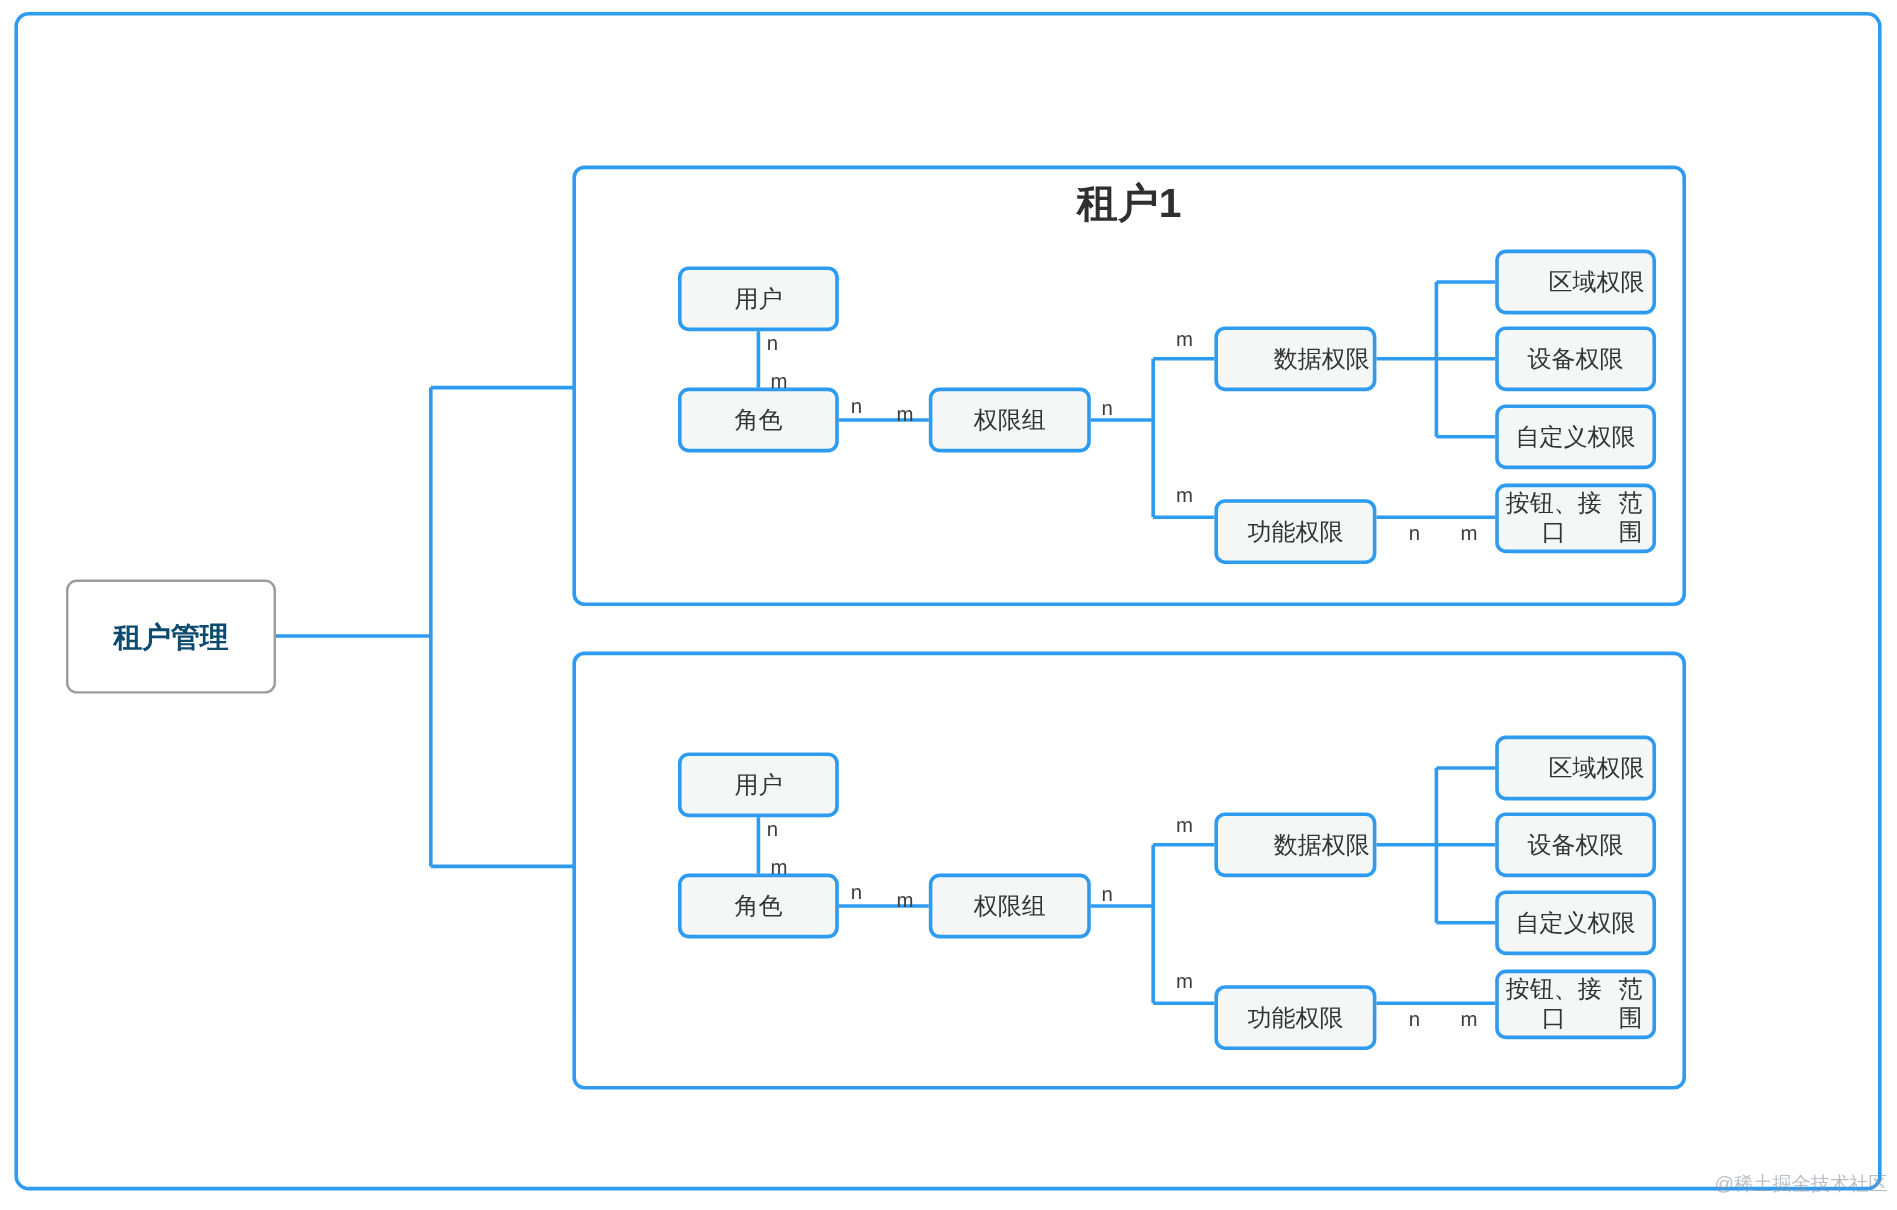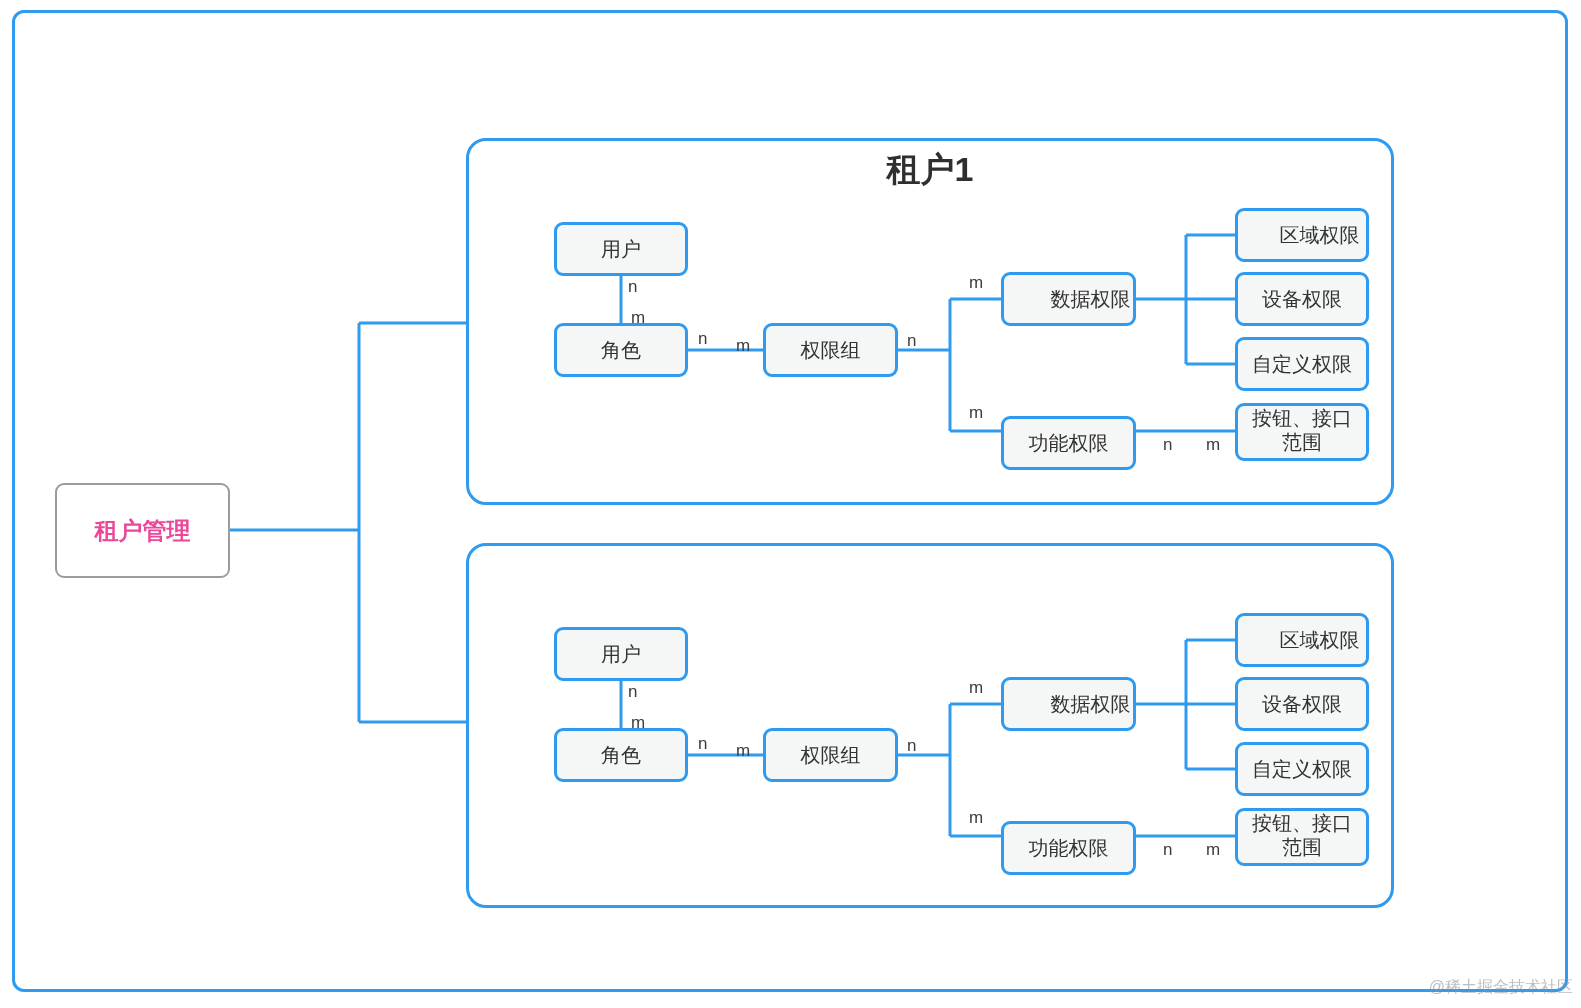--- a/index.html
+++ b/index.html
@@ -32,29 +32,29 @@
   
   .root-node {
     position: absolute;
     left: 55px; top: 483px;
     width: 175px; height: 95px;
     background: #ffffff;
     border: 2px solid #9C9C9C;
     border-radius: 9px;
     box-sizing: border-box;
     display: flex; align-items: center; justify-content: center;
-    font-size: 24px; font-weight: bold; color: #ec4899;
+    font-size: 24px; font-weight: bold; color: #0c4a6e;
   }
   
   .tenant {
     position: absolute;
-    left: 466px;
+    left: 477px;
     width: 928px;
     border: 3px solid #2E9BF0;
-    border-radius: 20px;
+    border-radius: 10px;
     box-sizing: border-box;
     background: #ffffff;
   }
   .tenant-1 { top: 138px; height: 367px; }
   .tenant-2 { top: 543px; height: 365px; }
   .tenant-title {
     position: absolute;
     left: 0; right: 0; top: 6px;
     text-align: center;
     font-size: 34px;
@@ -73,21 +73,21 @@
     position: absolute;
     width: 134px; height: 54px;
     background: #f5f6f6;
     border: 3px solid #2E9BF0;
     border-radius: 9px;
     box-sizing: border-box;
     display: flex; align-items: center; justify-content: center;
     font-size: 20px; color: #333;
     text-align: center;
   }
-  .node.two-line { flex-direction: column; line-height: 1.2; height: 58px; font-family: Liberation Mono, monospace; }
+  .node.two-line { flex-direction: row; line-height: 1.2; height: 58px; }
   .n-user   { left: 85px;  top: 81px; }
   .n-role   { left: 85px;  top: 182px; }
   .n-pgroup { left: 294px; top: 182px; width: 135px; }
   .n-data   { left: 532px; top: 131px; width: 135px; padding-left: 44px; }
   .n-func   { left: 532px; top: 263px; width: 135px; margin-top: 12px; }
   .n-area   { left: 766px; top: 67px; padding-left: 35px; }
   .n-device { left: 766px; top: 131px; }
   .n-custom { left: 766px; top: 196px; }
   .n-btn    { left: 766px; top: 262px; }
   

